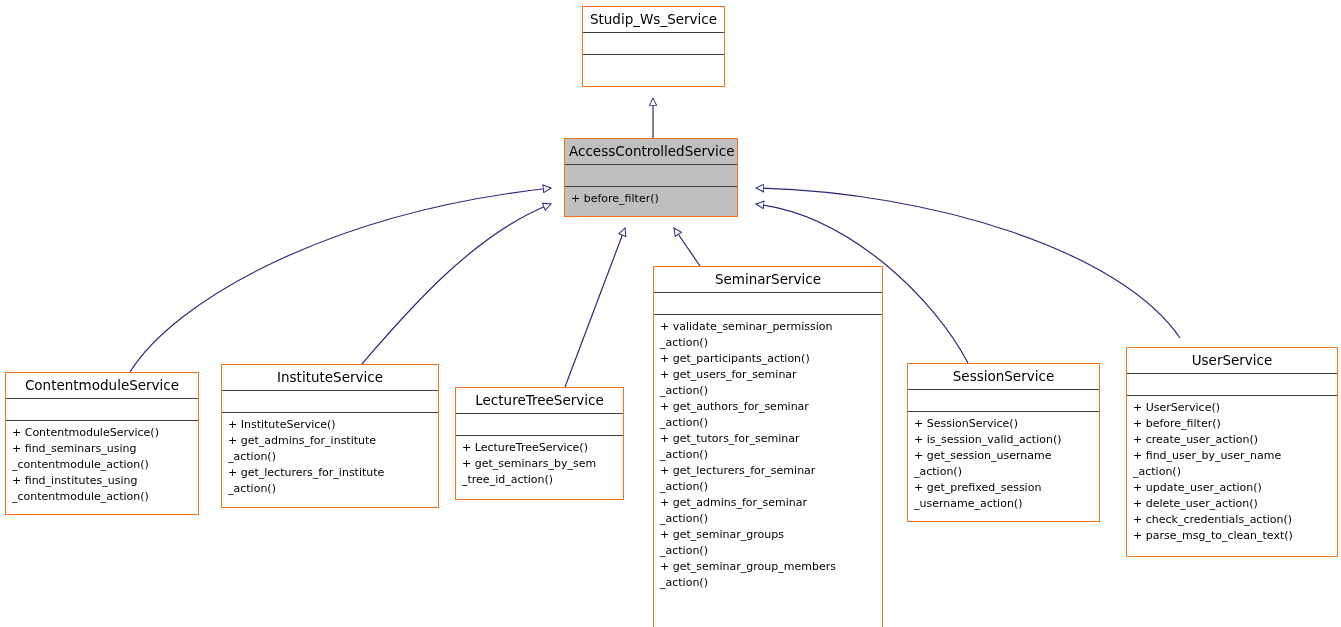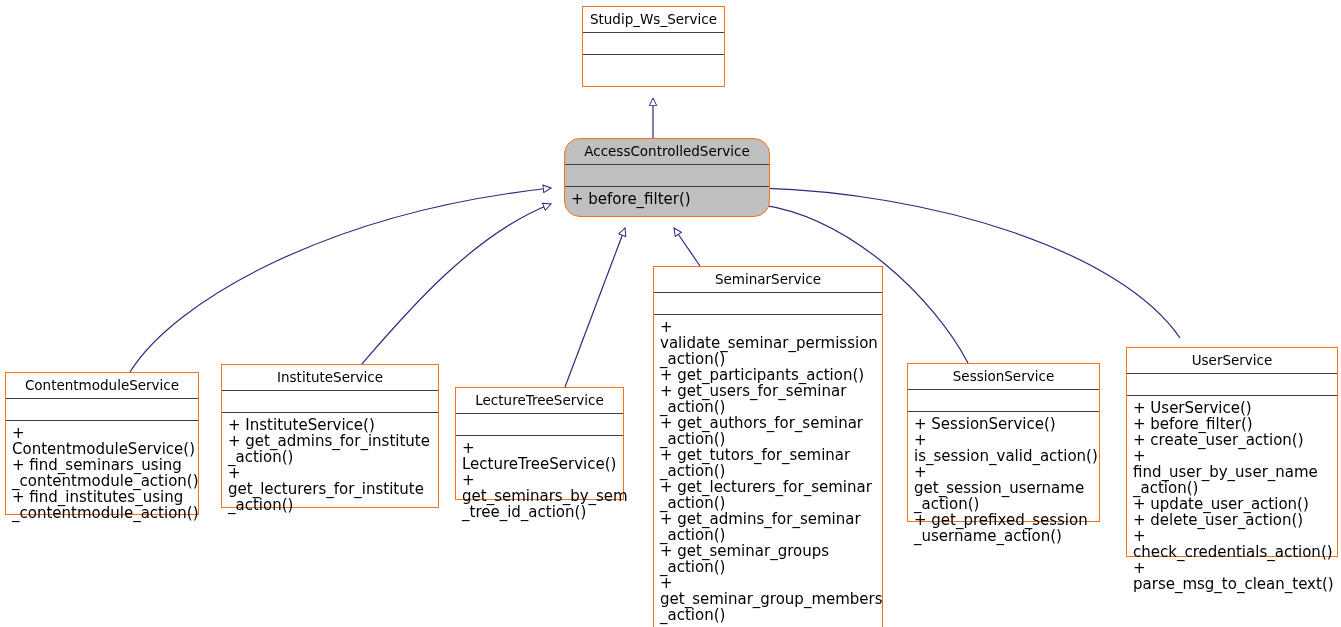--- a/index.html
+++ b/index.html
@@ -47,21 +47,21 @@
   }
   .uml-attrs {
     box-sizing: border-box;
     border-bottom: 1px solid #404040;
     min-height: 22px;
     padding: 3px 4px;
   }
   .uml-ops {
     box-sizing: border-box;
     padding: 4px 8px 4px 6px;
-    font-size: 15px;
+    font-size: 11px;
     line-height: 16px;
     color: #000000;
   }
   .uml-op {
     white-space: pre-wrap;
     word-break: normal;
   }
   .empty-compartment {
     height: 14px;
   }
@@ -86,21 +86,21 @@
       <path d="M 1180,338 C 1120,250 930,192 756,188" fill="none" stroke="#2a2a7a" stroke-width="1.2" marker-end="url(#hollow-triangle)"></path>
     </svg>
 
 <div class="uml-class" style="left: 582px; top: 6px; width: 143px; height: 81px;">
       <div class="uml-name">Studip_Ws_Service</div>
       <div class="uml-attrs">
         <div class="empty-compartment"></div>
       </div>
       <div class="uml-ops"></div>
     </div>
-    <div class="uml-class highlight" style="left: 564px; top: 138px; width: 206px; height: 79px; border-radius: 16px;">
+    <div class="uml-class highlight" style="left: 564px; top: 138px; width: 174px; height: 79px;">
       <div class="uml-name">AccessControlledService</div>
       <div class="uml-attrs">
         <div class="empty-compartment"></div>
       </div>
       <div class="uml-ops">
         <div class="uml-op">+ before_filter()</div>
       </div>
     </div>
     <div class="uml-class" style="left: 5px; top: 372px; width: 194px; height: 143px;">
       <div class="uml-name">ContentmoduleService</div>

